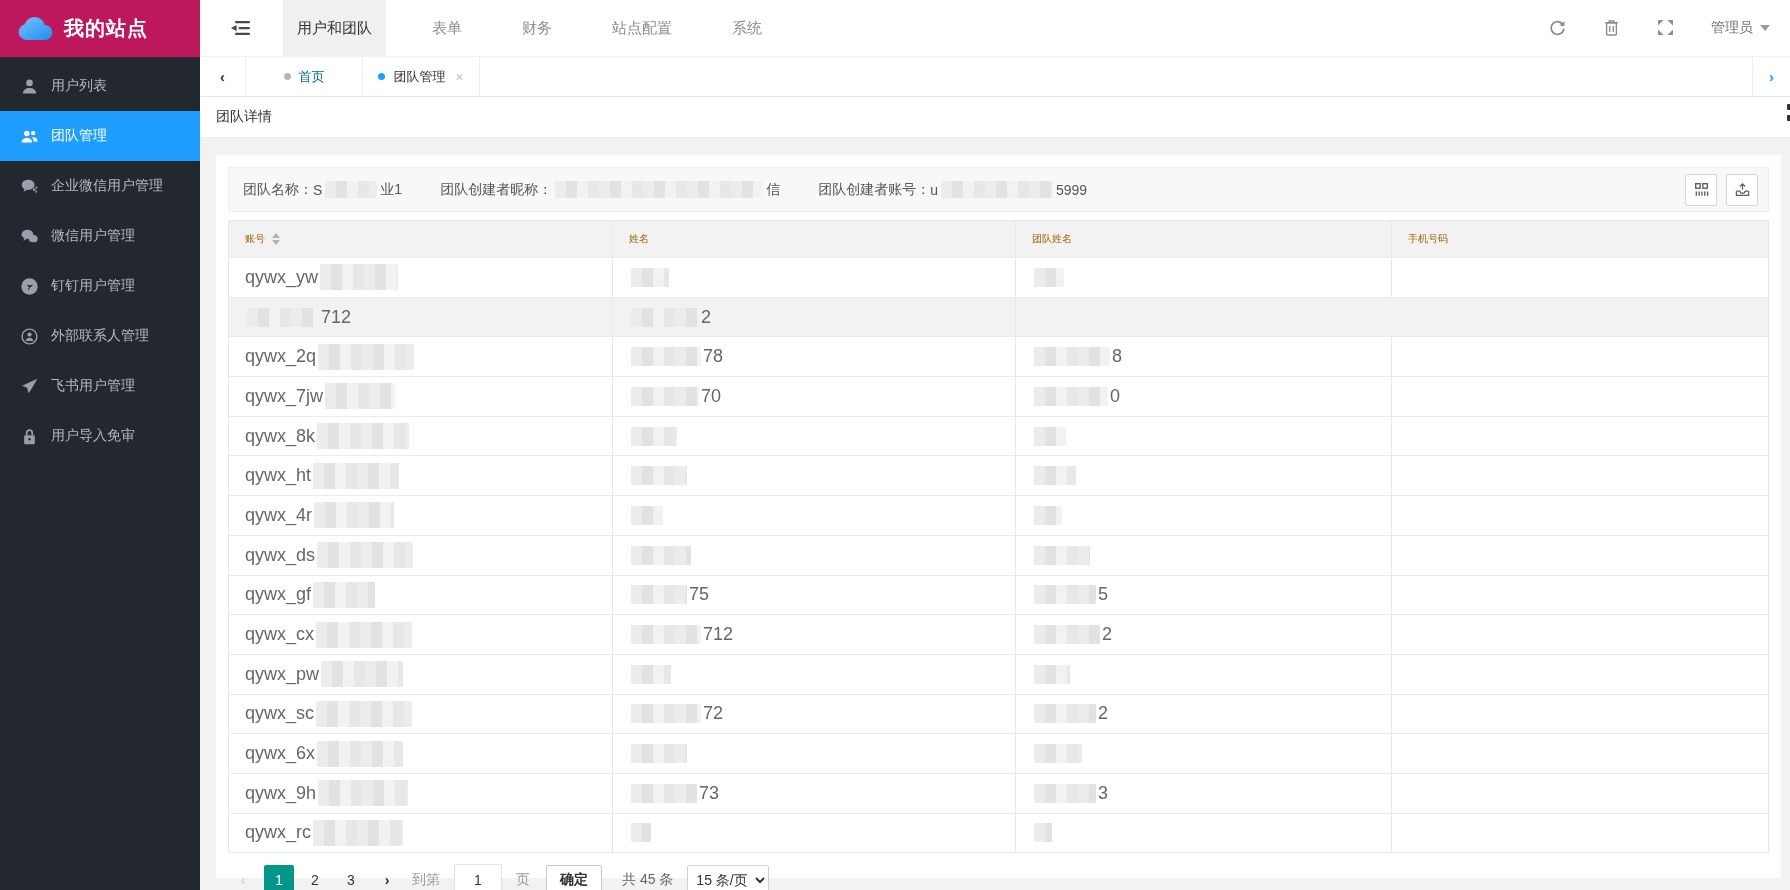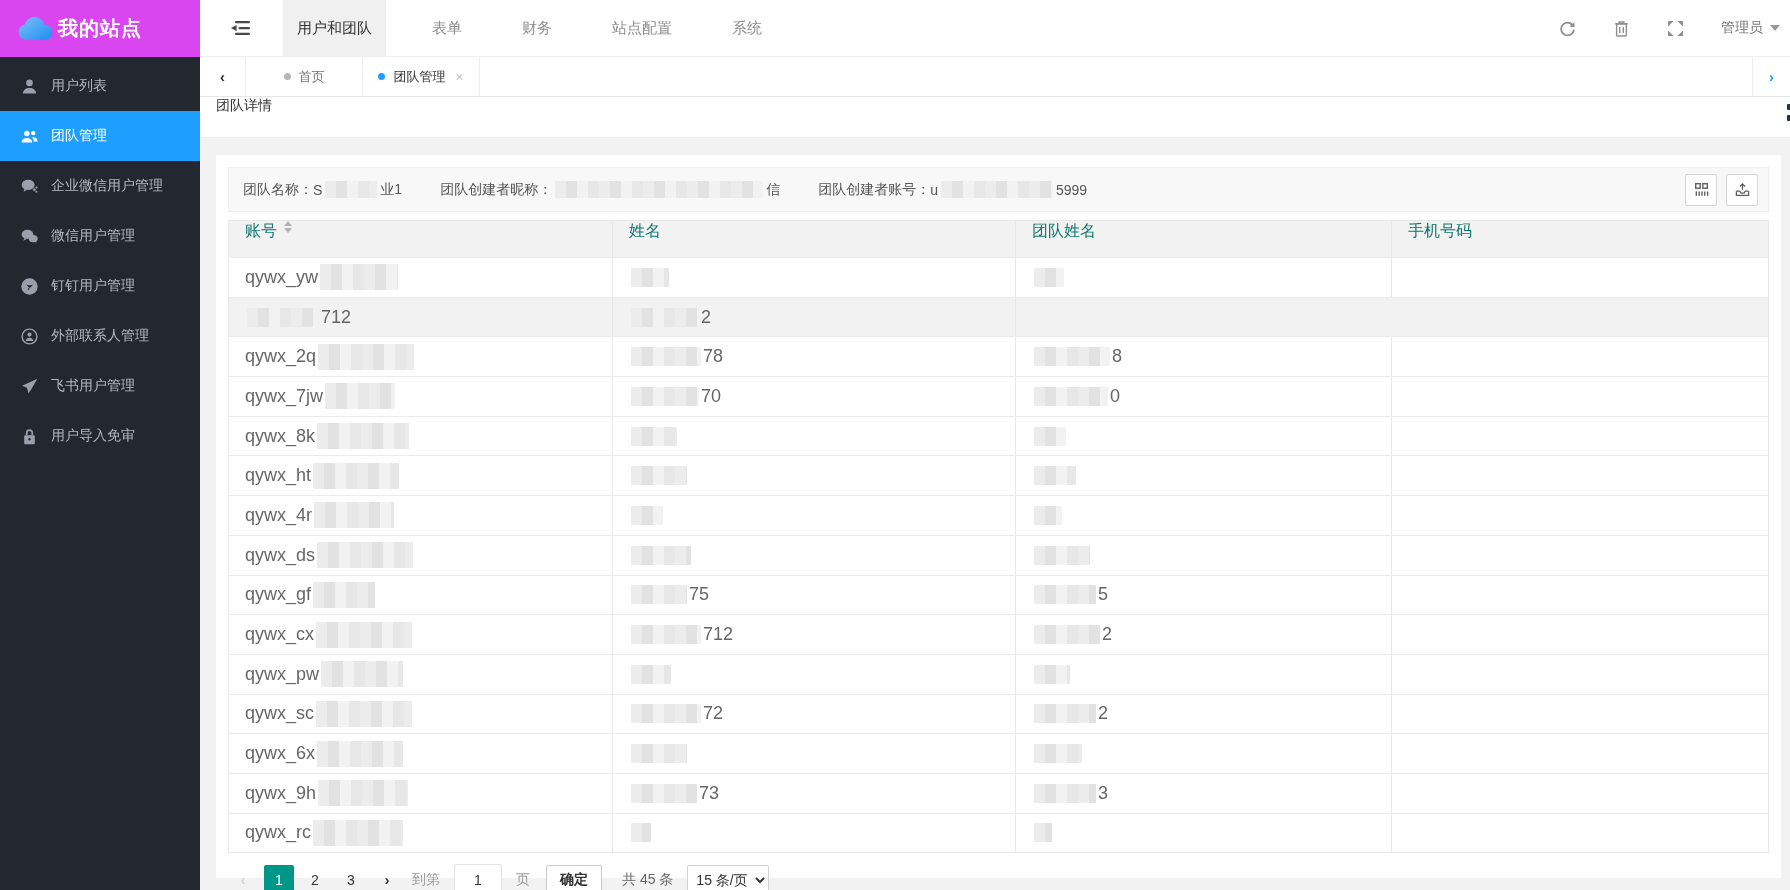--- a/index.html
+++ b/index.html
@@ -3,69 +3,69 @@
 <meta charset="utf-8">
 <style>
   html,body{margin:0;padding:0}
   body{
     width:1790px;height:890px;overflow:hidden;position:relative;
     background:#f2f2f2;font-family:"Liberation Sans","DejaVu Sans",sans-serif;
     -webkit-font-smoothing:antialiased;
   }
   
   .sidebar{position:absolute;left:0;top:0;width:200px;height:890px;background:#23272f;z-index:5}
-  .logo{height:57px;display:flex;align-items:center;gap:4px;padding-left:16px;background:#d946ef;color:#fff;font-size:20px;font-weight:bold;letter-spacing:1px}
+  .logo{height:57px;display:flex;align-items:center;gap:10px;padding-left:16px;background:#be185d;color:#fff;font-size:20px;font-weight:bold;letter-spacing:1px}
   .logo svg{width:38px;height:27px;flex:none}
   .menu{padding-top:4px}
   .menu-item{height:50px;display:flex;align-items:center;gap:13px;padding-left:21px;color:#b4b9c2;font-size:14px;cursor:pointer}
   .menu-item .ico{width:17px;height:17px;display:flex;align-items:center;justify-content:center;color:#9aa0ab;flex:none}
   .menu-item .ico svg{width:17px;height:17px}
   .menu-item.active{background:#1E9FFF;color:#fff}
   .menu-item.active .ico{color:#fff}
   
   .topnav{position:absolute;left:200px;top:0;right:0;height:57px;background:#fff;display:flex;align-items:center;border-bottom:1px solid #f0f0f0;box-sizing:border-box}
   .collapse-btn{width:83px;height:57px;display:flex;align-items:center;justify-content:center;cursor:pointer;color:#4a4a4a}
   .collapse-btn svg{width:21px;height:18px}
   .nav-tabs{display:flex;align-items:stretch;height:57px;gap:32px}
   .nav-tab{display:flex;align-items:center;padding:0 14px;font-size:15px;color:#8d8d8d;cursor:pointer;white-space:nowrap}
   .nav-tab.active{background:#f0f0f0;color:#333}
-  .nav-right{margin-left:auto;display:flex;align-items:center;gap:37px;padding-right:10px}
+  .nav-right{margin-left:auto;display:flex;gap:37px;padding-right:20px}
   .nav-icon{width:17px;height:17px;color:#8d8d8d;cursor:pointer;display:flex;align-items:center;justify-content:center}
   .nav-icon svg{width:17px;height:17px}
   .admin{display:flex;align-items:center;gap:7px;color:#757575;font-size:14px;cursor:pointer}
   .caret-down{width:0;height:0;border-left:5px solid transparent;border-right:5px solid transparent;border-top:6px solid #9a9a9a}
   
   .tabbar{position:absolute;left:200px;top:57px;right:0;height:40px;background:#fff;border-bottom:1px solid #e6e6e6;box-sizing:border-box;display:flex;align-items:stretch}
   .tb-chev{width:45px;display:flex;align-items:center;justify-content:center;color:#333;font-size:15px;font-weight:bold;cursor:pointer}
   .tb-chev.left{border-right:1px solid #eee}
   .tb-chev.right{margin-left:auto;border-left:1px solid #eee;width:37px;color:#1E9FFF}
-  .tb-tab{min-width:100px;display:flex;align-items:center;justify-content:center;gap:8px;font-size:13px;color:#737373;border-right:1px solid #eee;cursor:pointer;padding:0 8px}
+  .tb-tab{min-width:100px;display:flex;align-items:center;justify-content:center;gap:8px;font-size:13px;color:#0369a1;border-right:1px solid #eee;cursor:pointer;padding:0 8px}
   .tb-tab .dot{width:7px;height:7px;border-radius:50%;background:#b7b7b7;flex:none}
   .tb-tab.active{color:#333}
   .tb-tab.active .dot{background:#1E9FFF}
   .tb-close{color:#c2c2c2;font-size:14px;margin-left:2px;cursor:pointer}
   
-  .pheader{position:absolute;left:200px;top:97px;right:0;height:41px;background:#fff;border-bottom:1px solid #efefef;box-sizing:border-box;display:flex;align-items:flex-start;padding-left:16px;font-size:14px;color:#333;overflow:hidden}
+  .pheader{position:absolute;left:200px;top:97px;right:0;height:41px;background:#fff;border-bottom:1px solid #efefef;box-sizing:border-box;display:flex;align-items:center;padding-left:16px;font-size:14px;color:#333;overflow:hidden}
   .edge-widget{position:absolute;right:-3px;top:7px;display:flex;flex-direction:column;gap:5px;cursor:pointer}
   .edge-widget i{display:block;width:6px;height:6px;background:#2b3040;border-radius:1px}
   
   .card{position:absolute;left:216px;top:155px;width:1565px;height:723px;background:#fff;box-sizing:border-box;padding:12px}
   .infobar{height:45px;background:#f8f8f8;border:1px solid #eee;box-sizing:border-box;display:flex;align-items:center;gap:38px;padding:0 14px;font-size:14px;color:#555;position:relative}
   .ifield{display:flex;align-items:center}
   .mask{display:inline-block;height:17px;border-radius:1px;flex:none;
     background:repeating-linear-gradient(90deg,#ececec 0 11px,#e2e2e2 11px 22px,#f2f2f2 22px 33px,#e7e7e7 33px 44px);
     filter:blur(.7px);margin:0 3px}
   .info-actions{position:absolute;right:10px;top:50%;transform:translateY(-50%);display:flex;gap:9px}
   .ibtn{width:30px;height:30px;background:#fff;border:1px solid #d5d5d5;border-radius:2px;display:flex;align-items:center;justify-content:center;cursor:pointer;color:#5f5f5f}
   .ibtn svg{width:15px;height:15px}
   
   .dtable{margin-top:8px;border:1px solid #e8e8e8;box-sizing:border-box}
   .thead,.trow{display:grid;grid-template-columns:384px 403px 376px 1fr}
   .thead{background:#f2f2f2;height:36px}
-  .th{display:flex;padding:0 16px;font-size:16px;color:#0f766e;border-right:1px solid #e8e8e8;box-sizing:border-box}
+  .th{display:flex;align-items:center;padding:0 16px;font-size:10px;color:#a16207;border-right:1px solid #e8e8e8;box-sizing:border-box}
   .th:last-child{border-right:none}
   .sorter{display:flex;flex-direction:column;gap:2px;margin-left:7px;cursor:pointer}
   .sorter i{display:block;width:0;height:0;border-left:4px solid transparent;border-right:4px solid transparent}
   .sorter .up{border-bottom:5px solid #b2b2b2}
   .sorter .dn{border-top:5px solid #b2b2b2}
   .trow{height:38.7px;border-top:1px solid #ebebeb}
   .trow.hl{background:#f2f2f2}
   .td{display:flex;align-items:center;padding:0 16px;font-size:18px;color:#666;border-right:1px solid #e8e8e8;box-sizing:border-box;overflow:hidden;white-space:nowrap}
   .td:last-child{border-right:none}
   .td .mask{height:26px;margin:0 2px}

